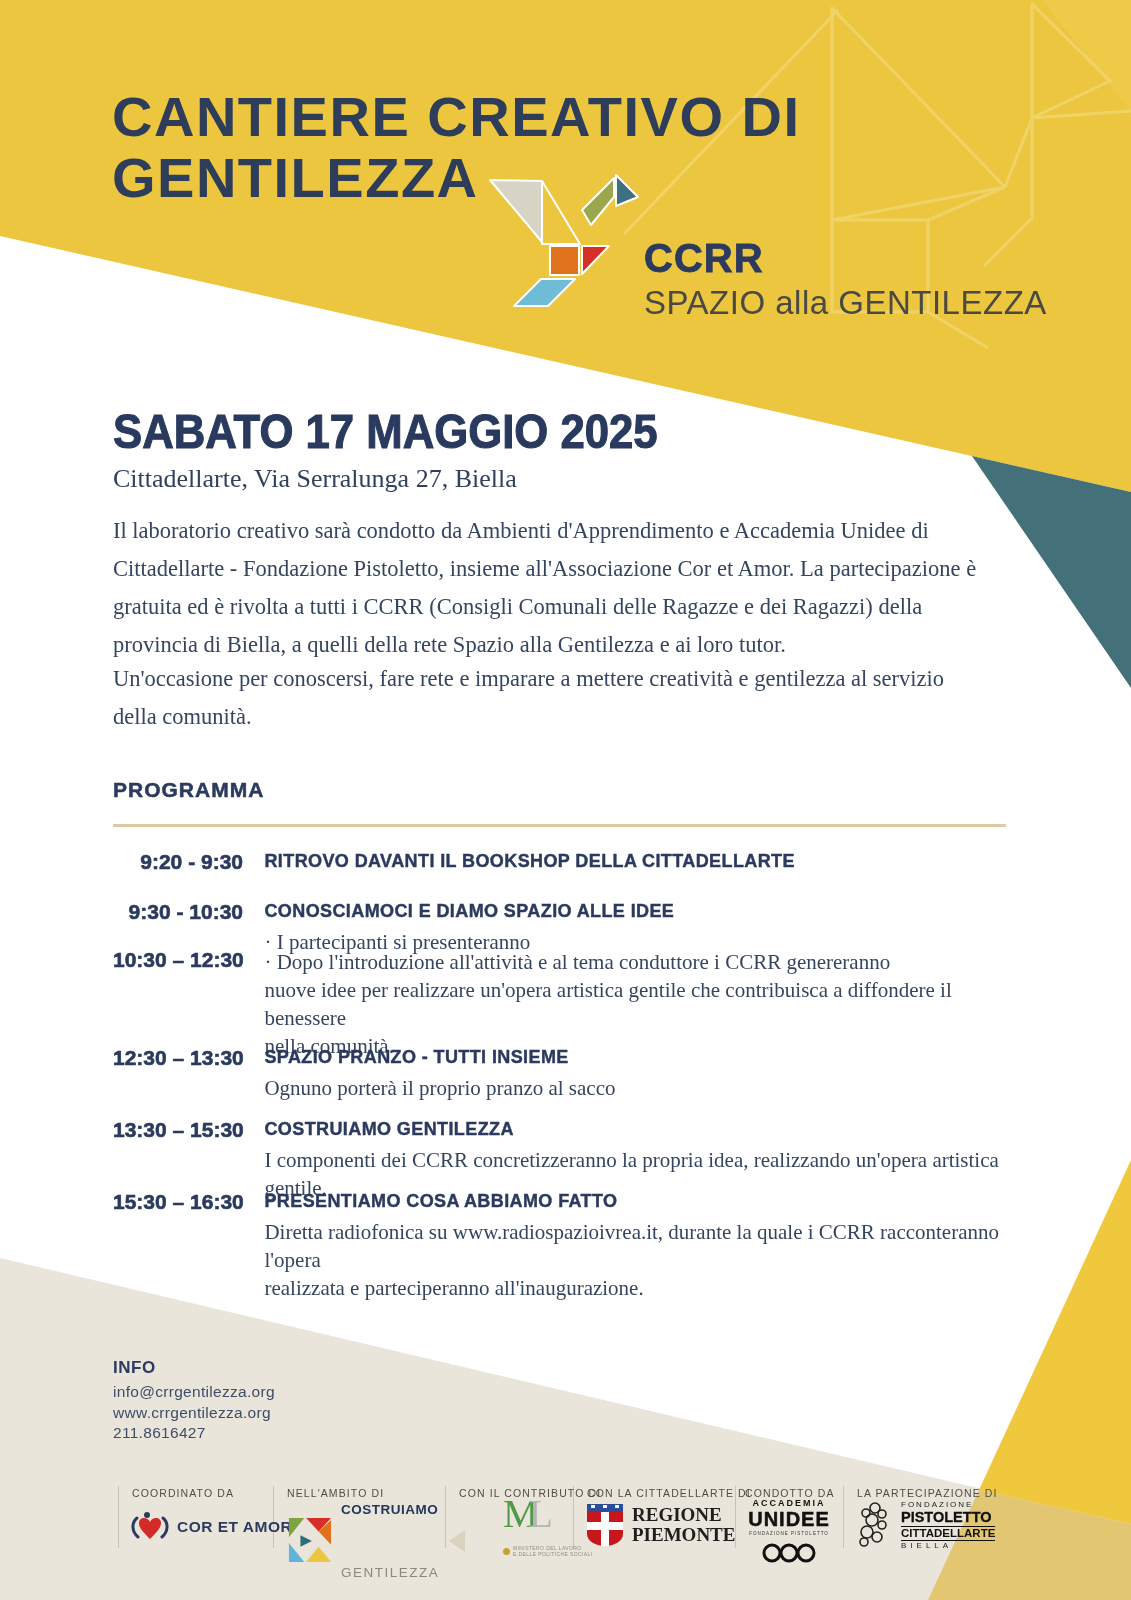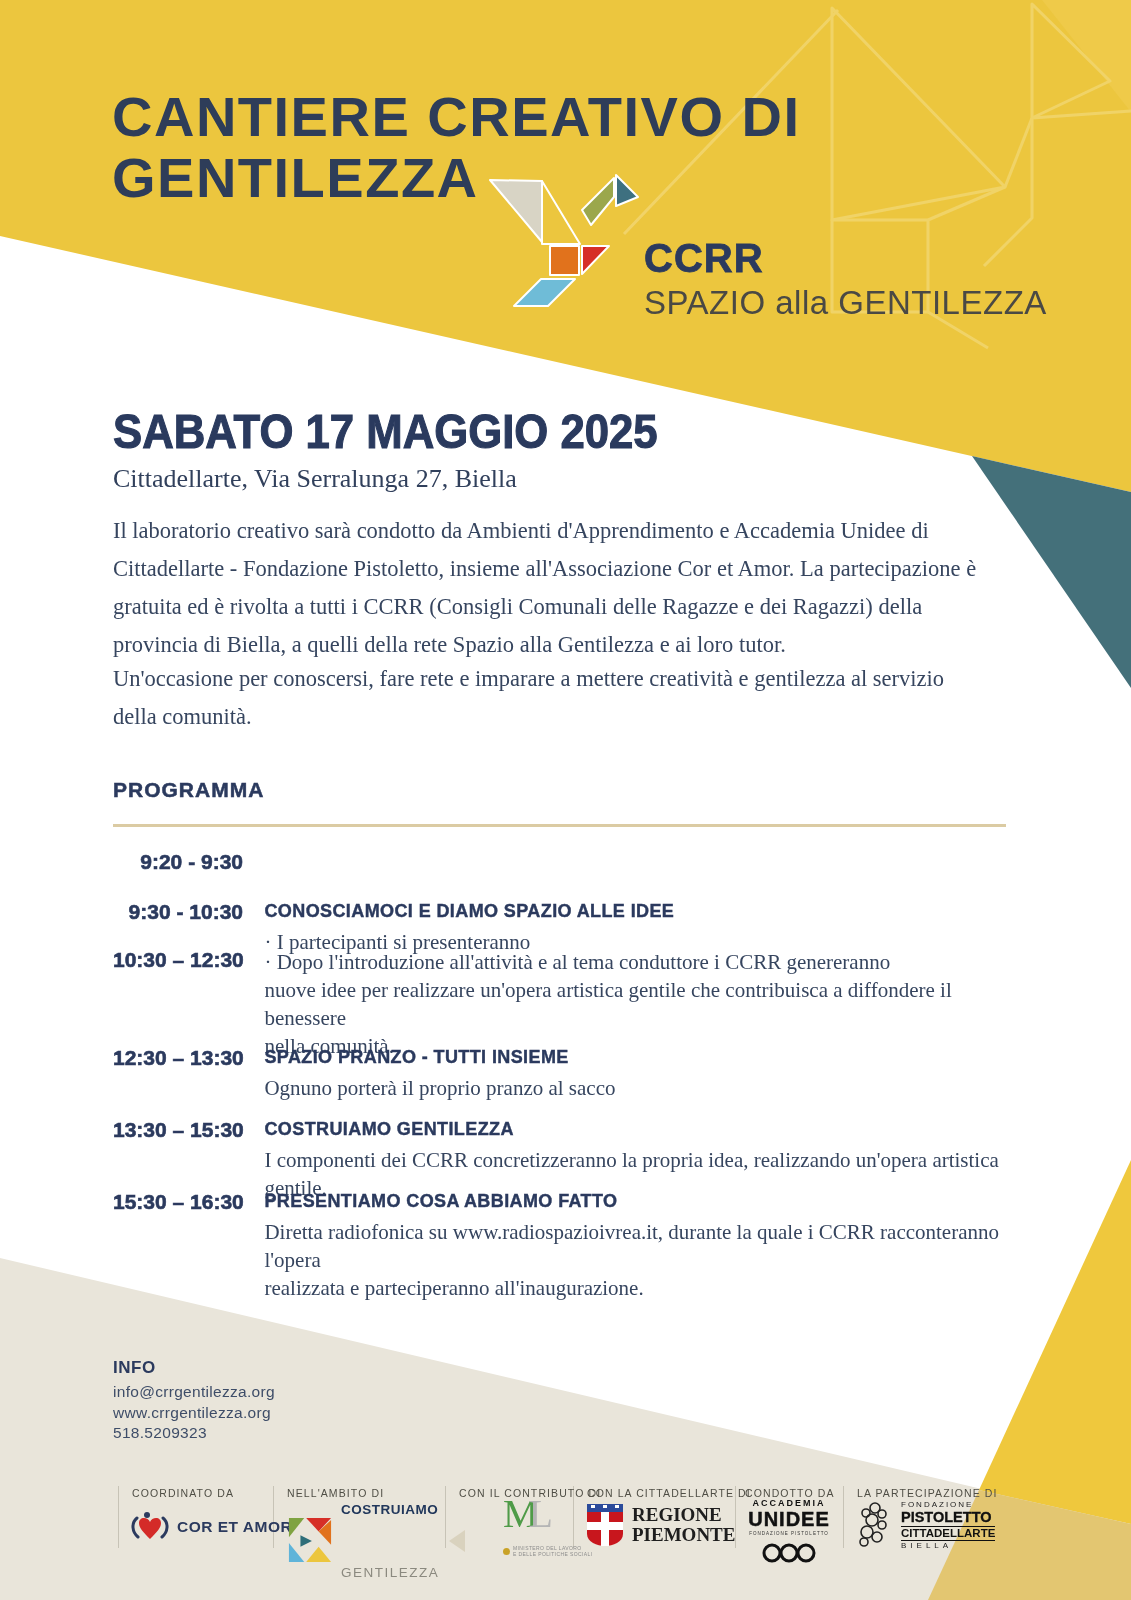--- a/index.html
+++ b/index.html
@@ -118,20 +118,23 @@
   <div class="abs date-title">SABATO 17 MAGGIO 2025</div>
   <div class="abs address">Cittadellarte, Via Serralunga 27, Biella</div>
   <div class="abs para p1">Il laboratorio creativo sarà condotto da Ambienti d'Apprendimento e Accademia Unidee di Cittadellarte - Fondazione Pistoletto, insieme all'Associazione Cor et Amor. La partecipazione è gratuita ed è rivolta a tutti i CCRR (Consigli Comunali delle Ragazze e dei Ragazzi) della provincia di Biella, a quelli della rete Spazio alla Gentilezza e ai loro tutor.</div>
   <div class="abs para p2">Un'occasione per conoscersi, fare rete e imparare a mettere creatività e gentilezza al servizio della comunità.</div>
 
   <div class="abs prog-head">PROGRAMMA</div>
   <div class="abs prog-rule"></div>
 
   <div class="abs prow" style="top:850px;">
     <span class="ptime">9:20 - 9:30</span>
+    <span class="pbody">
+      <div class="ptitle">RITROVO DAVANTI IL  BOOKSHOP DELLA CITTADELLARTE</div>
+    </span>
   </div>
 
   <div class="abs prow" style="top:900px;">
     <span class="ptime">9:30 - 10:30</span>
     <span class="pbody">
       <div class="ptitle">CONOSCIAMOCI E DIAMO SPAZIO ALLE IDEE</div>
       <div class="pdesc gap">· I partecipanti si presenteranno</div>
     </span>
   </div>
 
@@ -166,21 +169,21 @@
       <div class="ptitle">PRESENTIAMO COSA ABBIAMO FATTO</div>
       <div class="pdesc gap">Diretta radiofonica su www.radiospazioivrea.it, durante la quale i  CCRR  racconteranno l'opera</div>
       <div class="pdesc">realizzata e parteciperanno all'inaugurazione.</div>
     </span>
   </div>
 
   <div class="abs info-head">INFO</div>
   <div class="abs info-lines">
     <div>info@crrgentilezza.org</div>
     <div>www.crrgentilezza.org</div>
-    <div>518.5209323</div>
+    <div>211.8616427</div>
   </div>
 
   <div class="abs fdiv" style="left:118px;"></div>
   <div class="abs fdiv" style="left:273px;"></div>
   <div class="abs fdiv" style="left:445px;"></div>
   <div class="abs fdiv" style="left:573px;"></div>
   <div class="abs fdiv" style="left:735px;"></div>
   <div class="abs fdiv" style="left:843px;"></div>
 
   <div class="abs flabel" style="left:132px;">COORDINATO DA</div>

